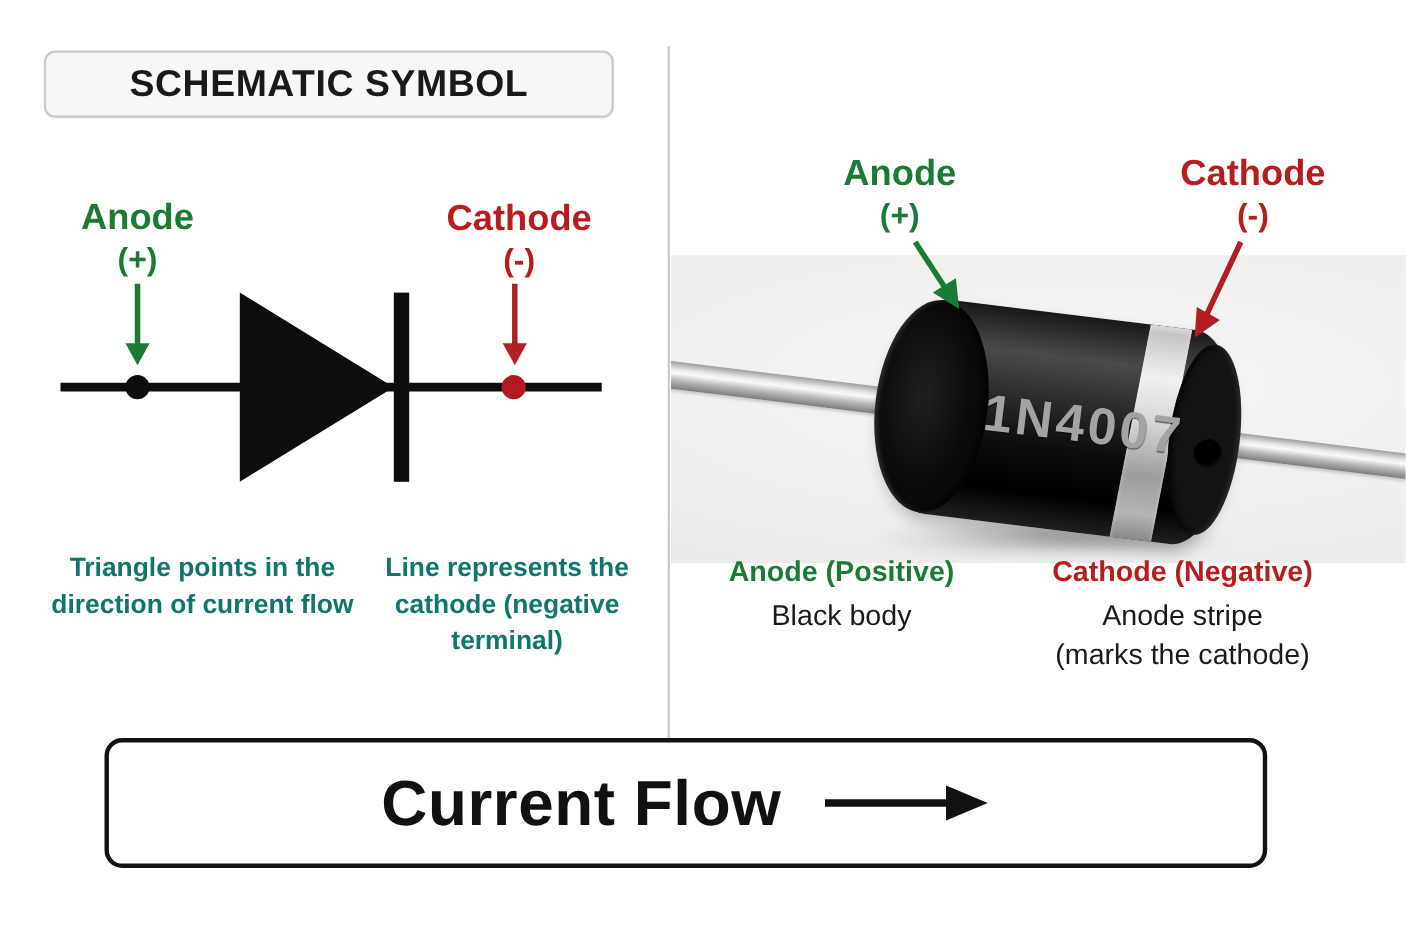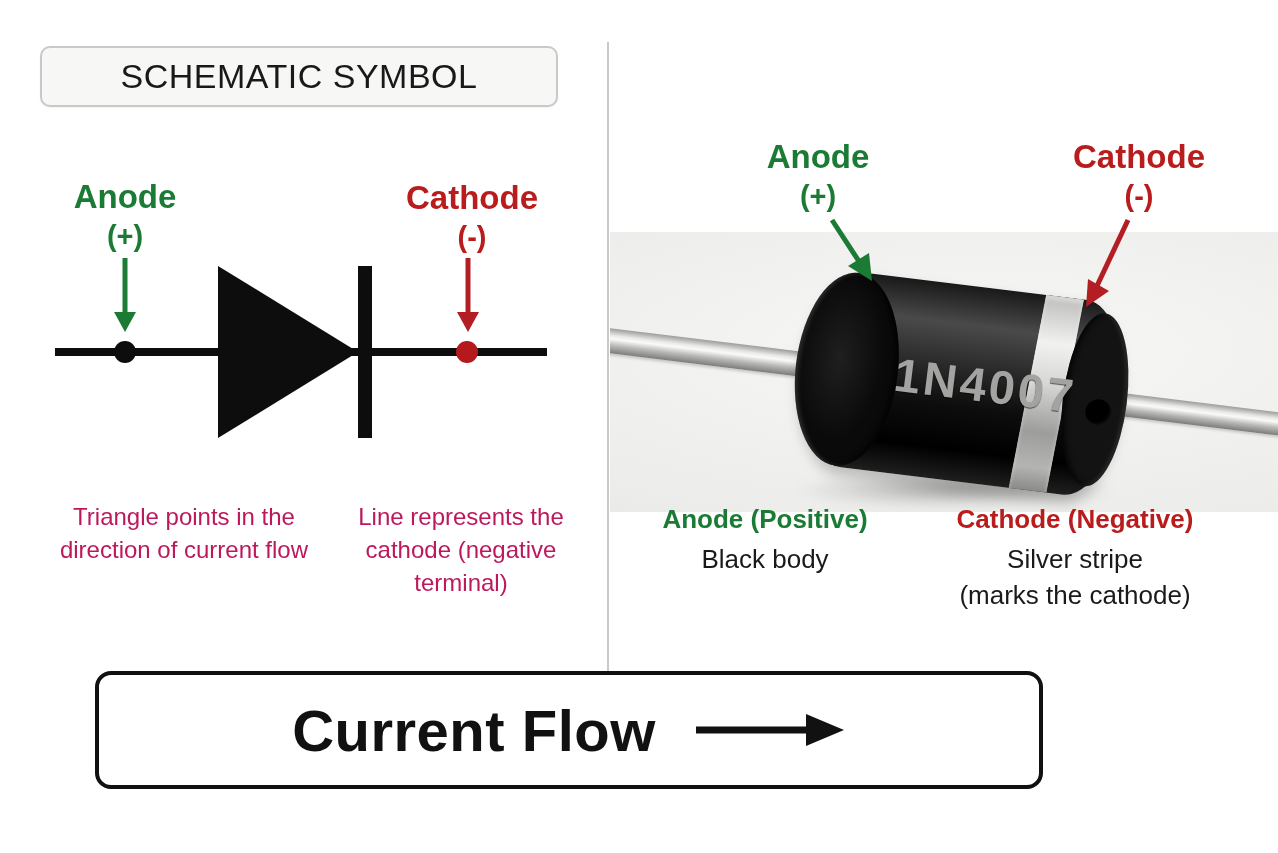--- a/index.html
+++ b/index.html
@@ -6,21 +6,21 @@
   body { background:#ffffff; font-family:"Liberation Sans", sans-serif; }
   .canvas {
     position:relative; width:1278px; height:853px; background:#ffffff;
     overflow:hidden;
   }
   
   .panel-header {
     position:absolute; top:46px; height:61px;
     background:#f7f7f6; border:2px solid #c9c9c9; border-radius:10px;
     display:flex; align-items:center; justify-content:center;
-    font-size:34px; font-weight:normal; color:#191919; letter-spacing:0.5px;
+    font-size:34px; font-weight:bold; color:#191919; letter-spacing:0.5px;
     box-shadow:0 1px 2px rgba(0,0,0,0.05);
   }
   .panel-header.left  { left:40px;  width:518px; }
   .panel-header.right { left:670px; width:558px; }
 
   .divider {
     position:absolute; left:607px; top:42px; width:2px; height:630px;
     background:#c9c9c9;
   }
 
@@ -36,22 +36,22 @@
   .lbl-anode-left    { left:25px;  top:180px; }
   .lbl-cathode-left  { left:372px; top:181px; }
   .lbl-anode-right   { left:718px; top:140px; }
   .lbl-cathode-right { left:1039px;top:140px; }
 
   
   .schematic-svg { position:absolute; left:40px; top:248px; }
 
   
   .caption {
-    position:absolute; text-align:center; color:#be185d;
-    font-size:24px; line-height:1.38;
+    position:absolute; text-align:center; color:#0f766e;
+    font-size:24px; line-height:1.38;font-weight:bold;
   }
   .cap-triangle { left:38px;  top:500px; width:292px; }
   .cap-line     { left:348px; top:500px; width:226px; }
 
   
   .photo {
     position:absolute; left:610px; top:232px; width:668px; height:280px;
     background:radial-gradient(130% 95% at 55% 42%, #f7f7f5 0%, #ededeb 62%, #e3e3e1 100%);
     overflow:hidden; z-index:1;
   }
@@ -111,21 +111,21 @@
   
   .mini-caption { position:absolute; text-align:center; z-index:2; }
   .mini-caption .title { font-size:26px; font-weight:bold; line-height:1.2; }
   .mini-caption .line  { font-size:26px; color:#1a1a1a; line-height:1.22; margin-top:9px; }
   .mini-caption .line + .line { margin-top:4px; }
   .cap-anode-right   { left:625px; top:504px; width:280px; }
   .cap-cathode-right { left:935px; top:504px; width:280px; }
 
   
   .footer-box {
-    position:absolute; left:95px; top:671px; width:948px; height:118px;
+    position:absolute; left:95px; top:671px; width:1057px; height:118px;
     background:#ffffff; border:4px solid #111111; border-radius:16px;
     display:flex; align-items:center; justify-content:center; gap:38px;
   }
   .footer-box .footer-text {
     font-size:58px; font-weight:bold; color:#111111; letter-spacing:0.5px;
   }
 </style>
 </head>
 <body>
 
@@ -207,21 +207,21 @@
       <polygon points="478,149 476,177 499,161" fill="#b21e23"></polygon>
     </g>
   </svg>
 
   <div class="mini-caption cap-anode-right">
     <div class="title green">Anode (Positive)</div>
     <div class="line">Black body</div>
   </div>
   <div class="mini-caption cap-cathode-right">
     <div class="title red">Cathode (Negative)</div>
-    <div class="line">Silver stripe</div>
+    <div class="line">Anode stripe</div>
     <div class="line">(marks the cathode)</div>
   </div>
 
   <div class="footer-box">
     <span class="footer-text">Current Flow</span>
     <svg width="152" height="44" viewBox="0 0 152 44">
       <line x1="2" y1="22" x2="118" y2="22" stroke="#111" stroke-width="7"></line>
       <polygon points="112,6 150,22 112,38" fill="#111"></polygon>
     </svg>
   </div>

